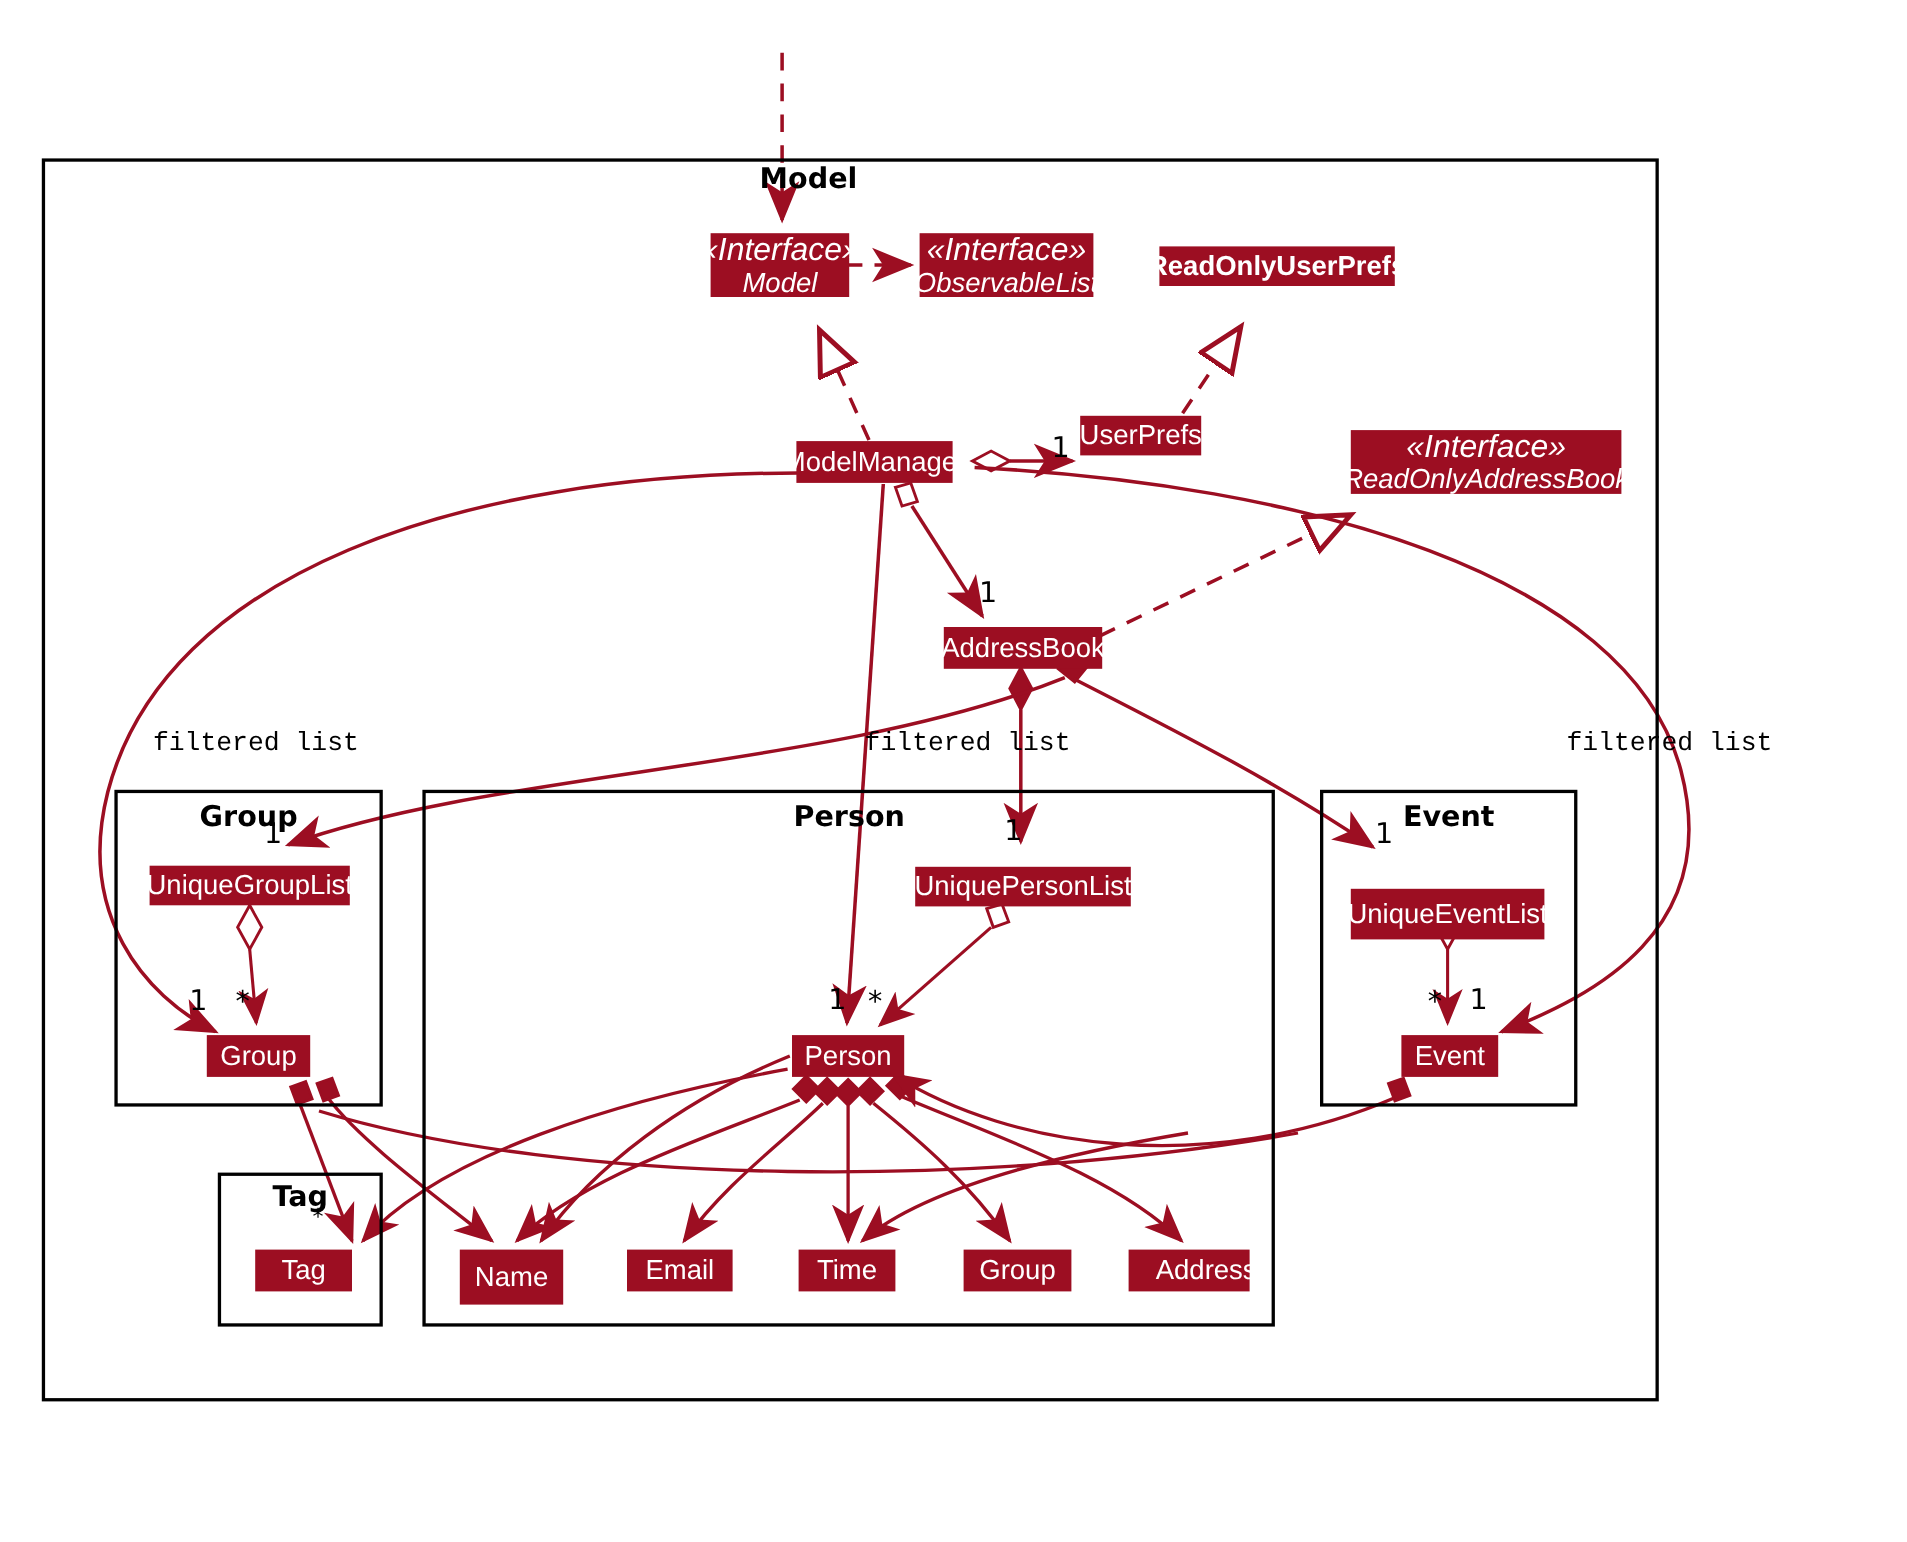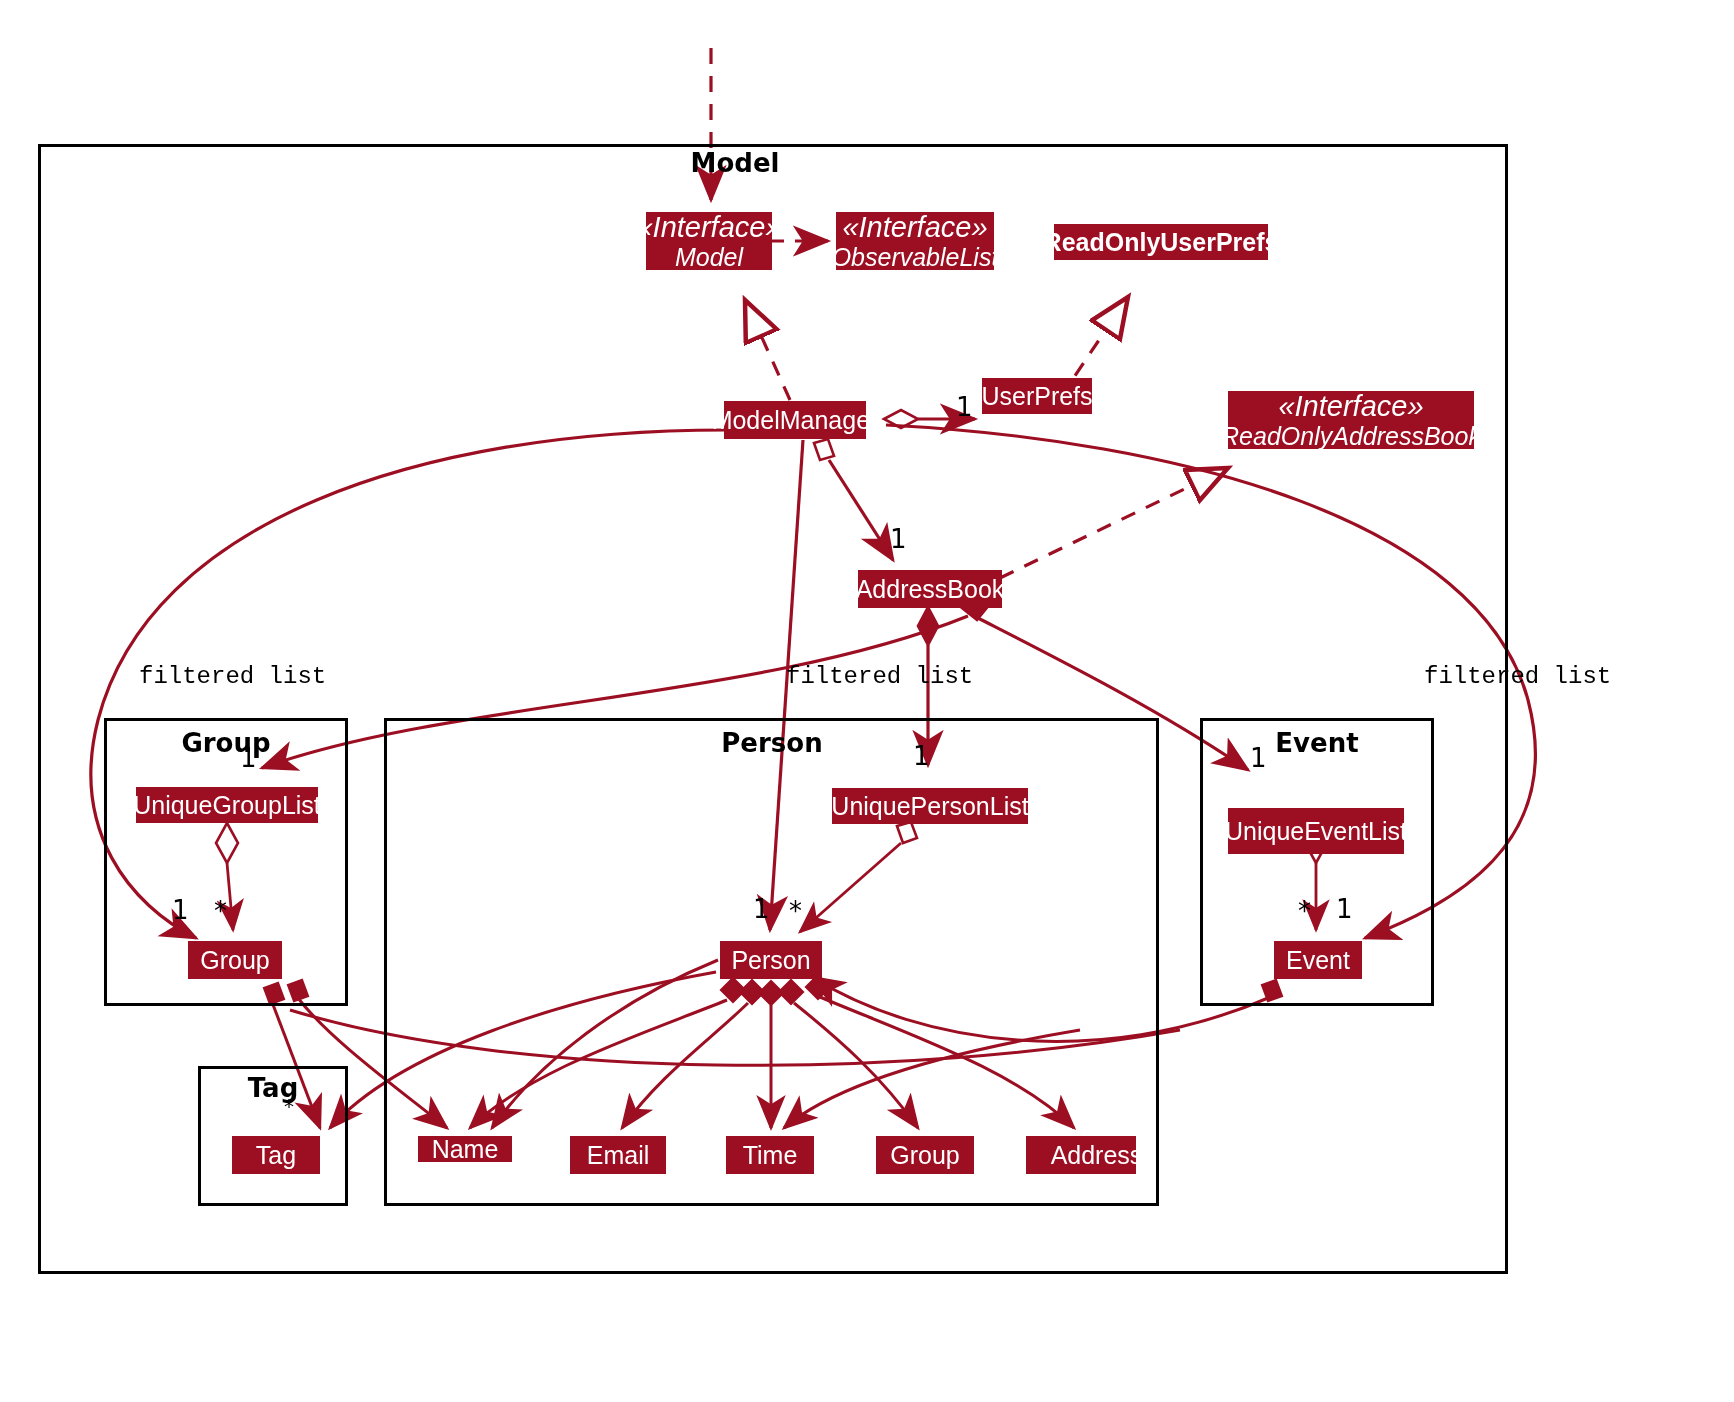--- a/index.html
+++ b/index.html
@@ -296,21 +296,21 @@
   </div>
 
   <div class="cls" style="left:1274px; top:941px; width:88px; height:38px;">
     <span class="nm">Event</span>
   </div>
 
   <div class="cls" style="left:232px; top:1136px; width:88px; height:38px;">
     <span class="nm">Tag</span>
   </div>
 
-  <div class="cls" style="left:418px; top:1136px; width:94px; height:26px;">
+  <div class="cls" style="left:418px; top:1136px; width:94px; height:50px;">
     <span class="nm">Name</span>
   </div>
 
   <div class="cls" style="left:570px; top:1136px; width:96px; height:38px;text-align:right;">
     <span class="nm">Email</span>
   </div>
 
   <div class="cls" style="left:726px; top:1136px; width:88px; height:38px;">
     <span class="nm">Time</span>
   </div>

